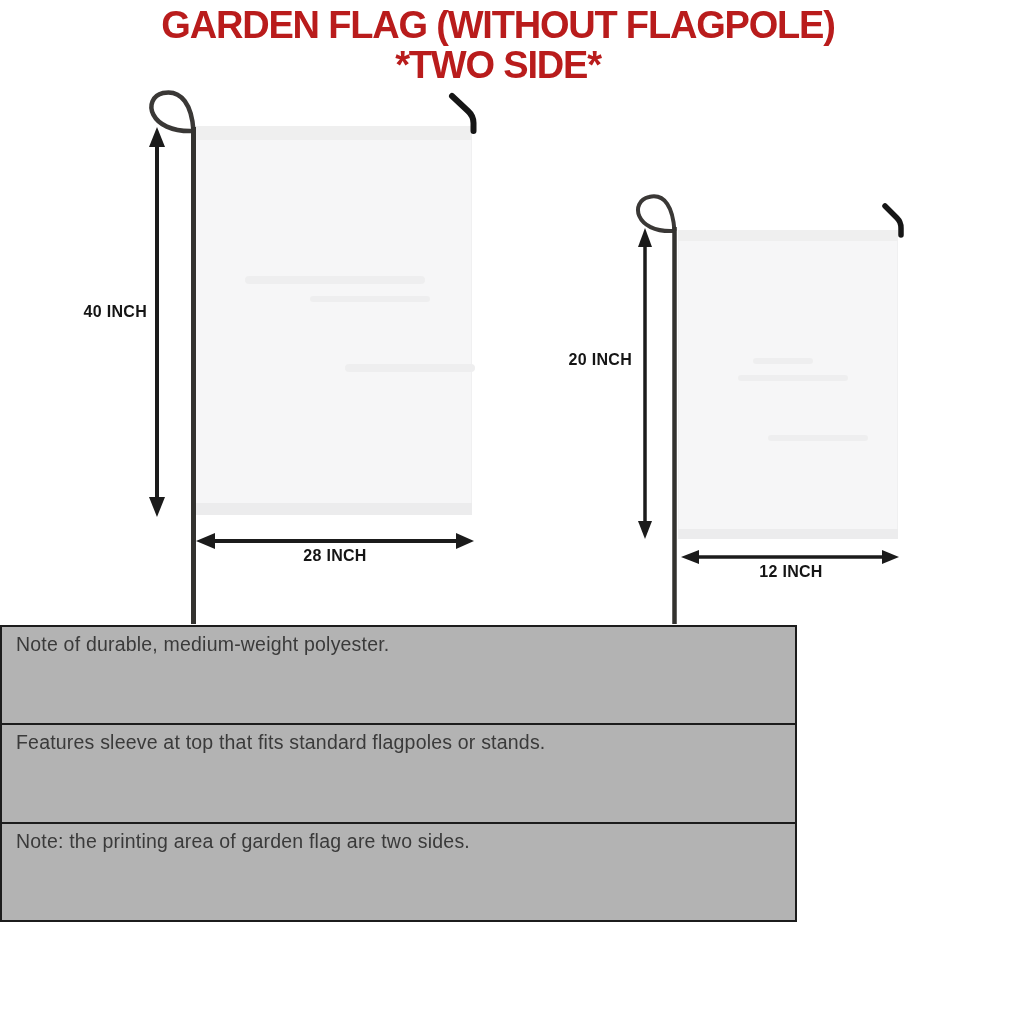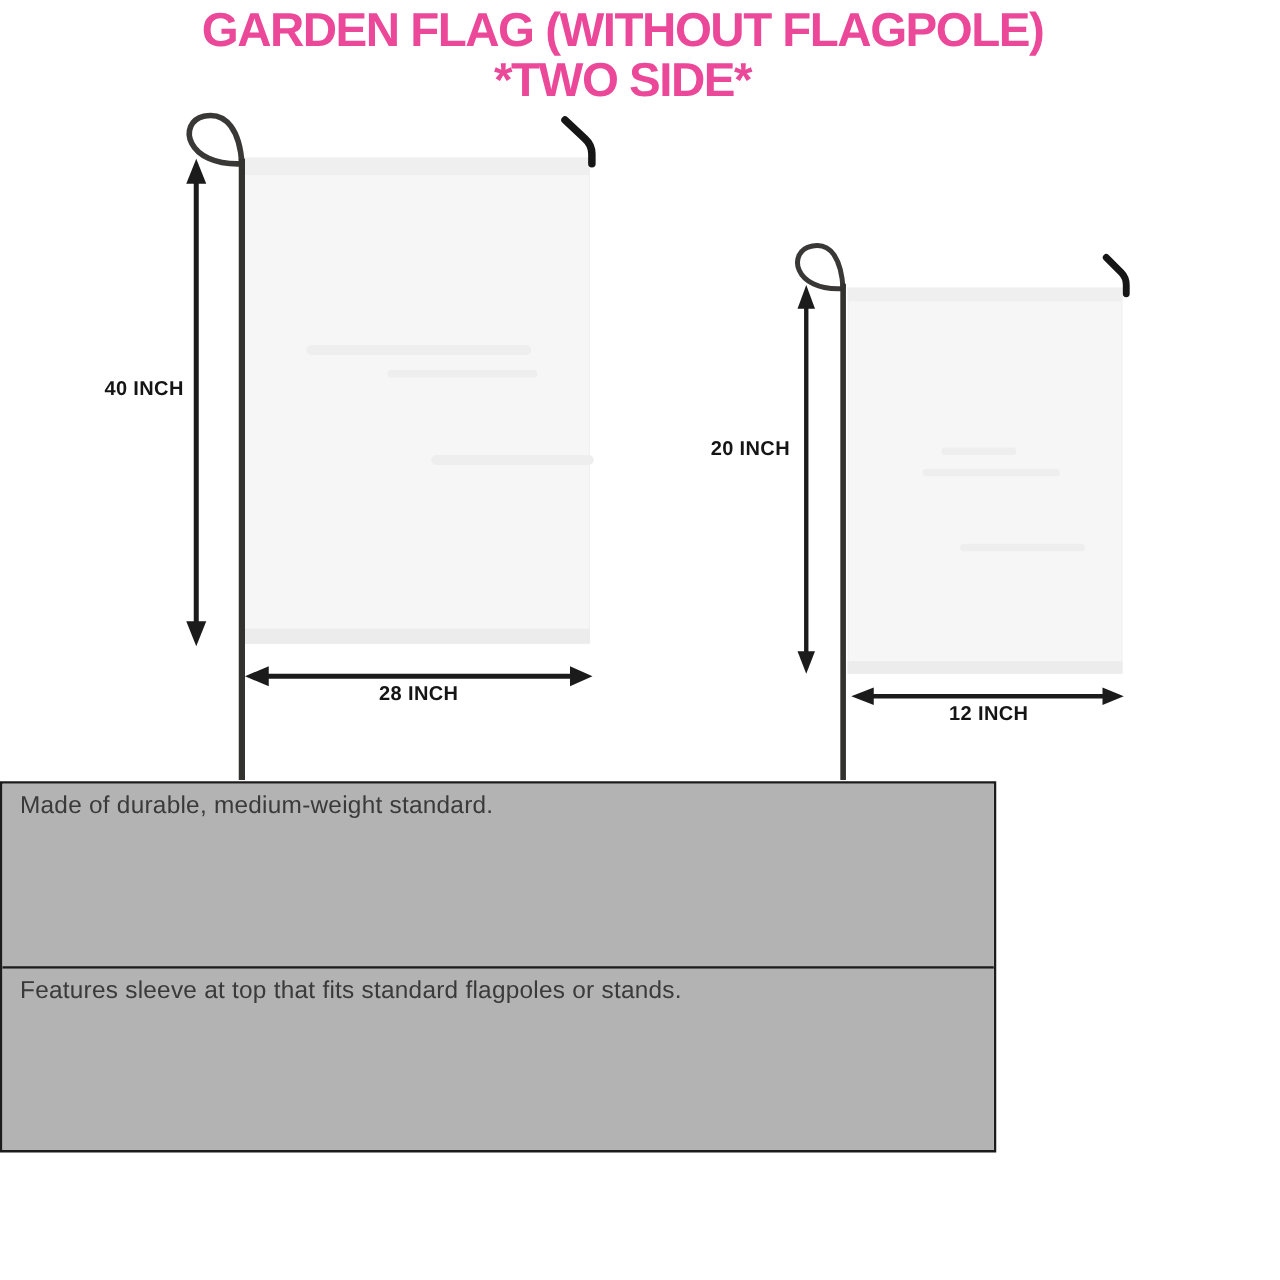--- a/index.html
+++ b/index.html
@@ -3,21 +3,21 @@
 <meta charset="utf-8">
 <style>
   html,body{margin:0;padding:0;background:#fff;}
   #canvas{
     position:relative;width:1024px;height:1024px;background:#ffffff;
     font-family:"Liberation Sans",sans-serif;overflow:hidden;
   }
   
   .title-block{
     position:absolute;left:0;top:5px;width:996px;text-align:center;
-    color:#ec4899;font-weight:800;letter-spacing:-1.2px;line-height:40px;
+    color:#b91c1c;font-weight:800;letter-spacing:-1.2px;line-height:40px;
     font-size:38px;
   }
   
   .flag-panel{
     position:absolute;background:#f6f6f7;
     box-shadow:inset 0 0 0 1px rgba(0,0,0,0.025);
   }
   .flag-panel .sleeve{
     position:absolute;left:0;top:0;width:100%;height:14px;background:#efefef;
   }
@@ -112,17 +112,18 @@
       <polygon points="899,557 882,550 882,564" stroke="none"></polygon>
     </g>
   </svg>
 
   <div class="dim-label lbl-40">40 INCH</div>
   <div class="dim-label lbl-28">28 INCH</div>
   <div class="dim-label lbl-18">20 INCH</div>
   <div class="dim-label lbl-12">12 INCH</div>
 
   <div class="spec-table">
-    <div class="spec-row shaded">Made of durable, medium-weight standard.</div>
+    <div class="spec-row shaded">Note of durable, medium-weight polyester.</div>
     <div class="spec-row shaded">Features sleeve at top that fits standard flagpoles or stands.</div>
+    <div class="spec-row shaded">Note: the printing area of garden flag are two sides.</div>
   </div>
 
 </div>
 
 </body></html>

